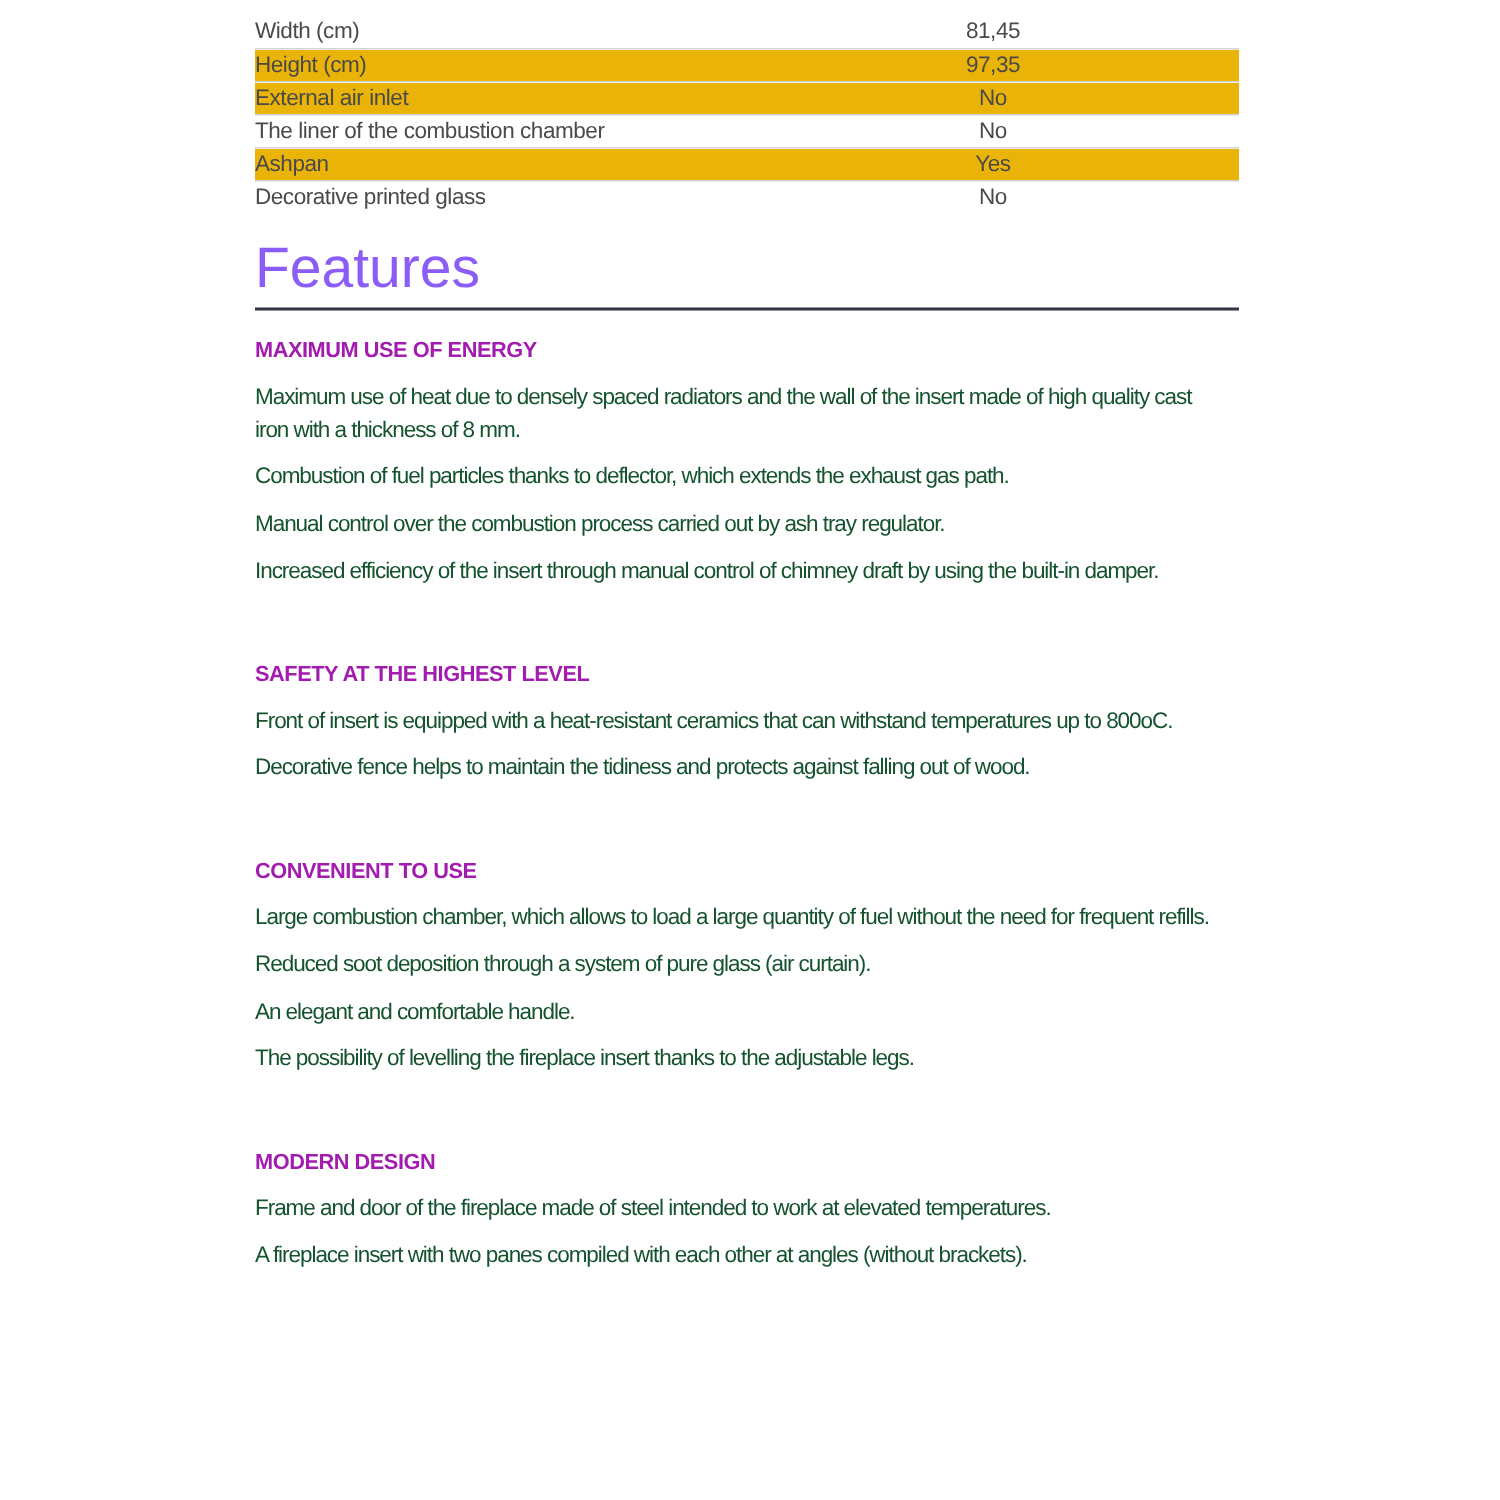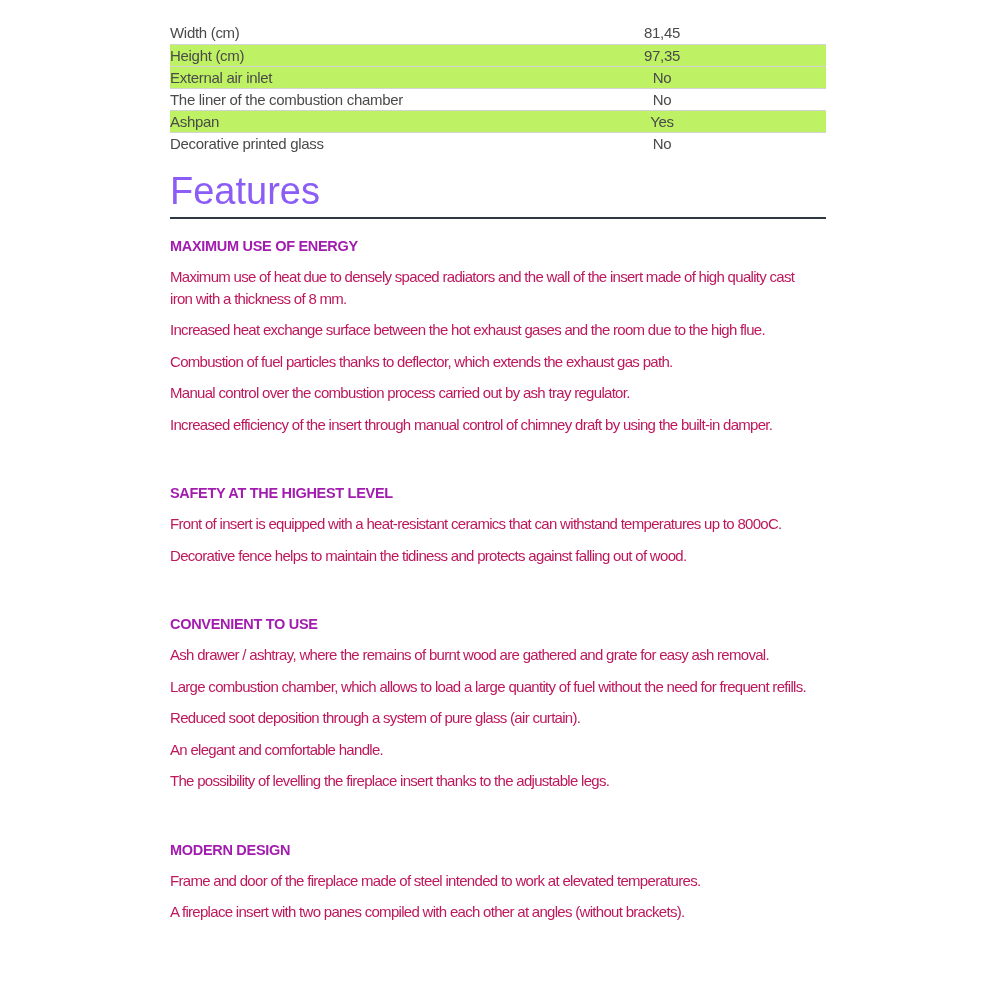--- a/index.html
+++ b/index.html
@@ -7,21 +7,21 @@
   body {
     width: 1000px;
     height: 1000px;
     position: relative;
     font-family: "Liberation Sans", "DejaVu Sans", sans-serif;
     overflow: hidden;
   }
   .content {
     position: absolute;
     left: 170px;
-    top: 12px;
+    top: 0;
     width: 656px;
     padding-top: 10px;
   }
 
   
   .spec-table {
     width: 100%;
     border-collapse: collapse;
     table-layout: fixed;
   }
@@ -30,21 +30,21 @@
     letter-spacing: -0.3px;
     color: #4a4a4a;
     height: 22px;
     padding: 0;
     vertical-align: middle;
     overflow: hidden;
     white-space: nowrap;
   }
   .spec-row td { border-bottom: 1px solid #d3d3d3; }
   .spec-row:last-child td { border-bottom: none; margin-top: 31px; }
-  .spec-row.striped { background: #bef264; }
+  .spec-row.striped { background: #eab308; }
   .spec-label { text-align: left; width: 50%; }
   .spec-value { text-align: center; width: 50%; }
 
   
   .features-title {
     margin: 20px 0 0 0;
     font-size: 38px;
     line-height: 34px;
     font-weight: 400;
     color: #8b5cf6;
@@ -65,21 +65,21 @@
     line-height: 16px;
     font-weight: 700;
     color: #a21caf;
     letter-spacing: -0.3px;
     margin: 0 0 12px 0;
   }
   .feature-paragraph {
     font-size: 15px;
     line-height: 21.5px;
     letter-spacing: -0.7px;
-    color: #be185d;
+    color: #14532d;
     margin: 0 16px 10px 0;
   }
 </style>
 </head>
 <body>
 
 <div class="content">
 
   <table class="spec-table">
     <tbody>
@@ -111,33 +111,31 @@
   </table>
 
   <h2 class="features-title">Features</h2>
 
   <hr class="title-rule">
 
   <div>
       <section class="feature-section">
         <h3 class="section-heading">MAXIMUM USE OF ENERGY</h3>
         <p class="feature-paragraph">Maximum use of heat due to densely spaced radiators and the wall of the insert made of high quality cast iron with a thickness of 8 mm.</p>
-        <p class="feature-paragraph">Increased heat exchange surface between the hot exhaust gases and the room due to the high flue.</p>
         <p class="feature-paragraph">Combustion of fuel particles thanks to deflector, which extends the exhaust gas path.</p>
         <p class="feature-paragraph">Manual control over the combustion process carried out by ash tray regulator.</p>
         <p class="feature-paragraph">Increased efficiency of the insert through manual control of chimney draft by using the built-in damper.</p>
       </section>
       <section class="feature-section">
         <h3 class="section-heading">SAFETY AT THE HIGHEST LEVEL</h3>
         <p class="feature-paragraph">Front of insert is equipped with a heat-resistant ceramics that can withstand temperatures up to 800oC.</p>
         <p class="feature-paragraph">Decorative fence helps to maintain the tidiness and protects against falling out of wood.</p>
       </section>
       <section class="feature-section">
         <h3 class="section-heading">CONVENIENT TO USE</h3>
-        <p class="feature-paragraph">Ash drawer / ashtray, where the remains of burnt wood are gathered and grate for easy ash removal.</p>
         <p class="feature-paragraph">Large combustion chamber, which allows to load a large quantity of fuel without the need for frequent refills.</p>
         <p class="feature-paragraph">Reduced soot deposition through a system of pure glass (air curtain).</p>
         <p class="feature-paragraph">An elegant and comfortable handle.</p>
         <p class="feature-paragraph">The possibility of levelling the fireplace insert thanks to the adjustable legs.</p>
       </section>
       <section class="feature-section">
         <h3 class="section-heading">MODERN DESIGN</h3>
         <p class="feature-paragraph">Frame and door of the fireplace made of steel intended to work at elevated temperatures.</p>
         <p class="feature-paragraph">A fireplace insert with two panes compiled with each other at angles (without brackets).</p>
       </section>

